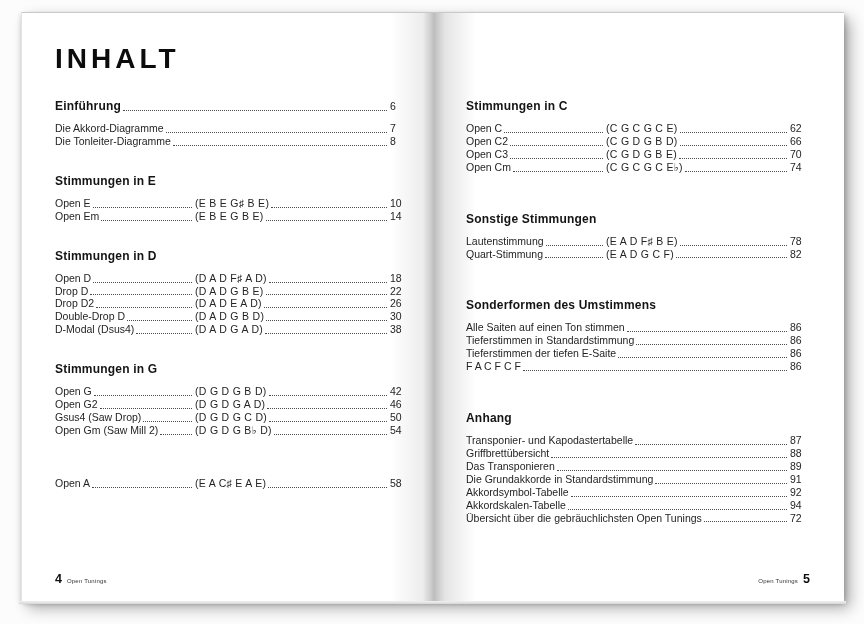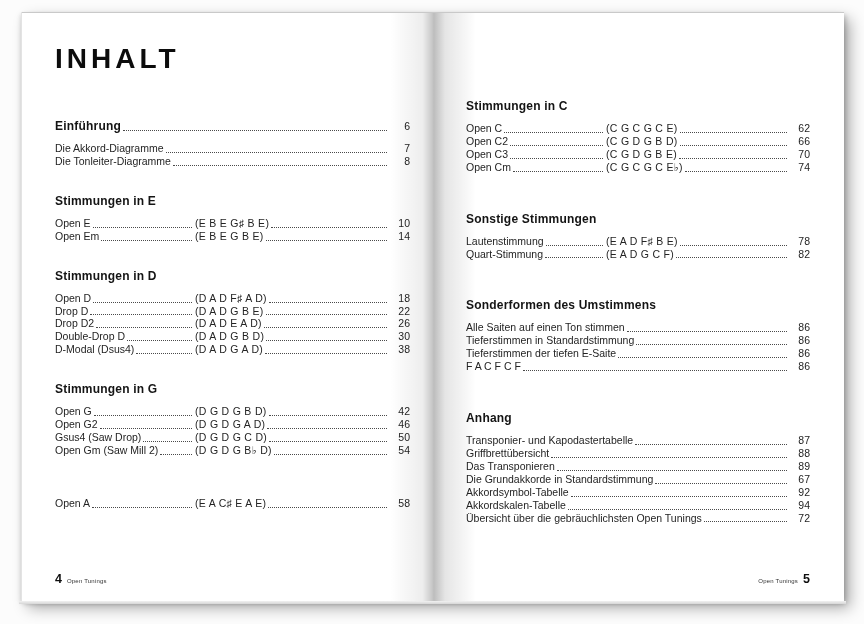--- a/index.html
+++ b/index.html
@@ -23,41 +23,41 @@
   .book::before{ 
     content:"";position:absolute;left:-3px;right:-2px;bottom:-3px;height:3px;
     background:linear-gradient(to bottom,#f1f1f1,#d7d7d7);
   }
   .gutter{
     position:absolute;left:368px;top:0;width:86px;height:100%;pointer-events:none;
     background:linear-gradient(to right,
       rgba(0,0,0,0) 0%, rgba(0,0,0,0.07) 38%, rgba(0,0,0,0.22) 49%,
       rgba(0,0,0,0.26) 51%, rgba(0,0,0,0.10) 64%, rgba(0,0,0,0) 100%);
   }
-  .page{box-sizing:border-box;display:flex;flex-direction:column;gap:20px;}
+  .page{box-sizing:border-box;display:flex;flex-direction:column;}
   .page.left{width:412px;padding:30px 24px 16px 33px;}
   .page.right{width:410px;padding:30px 34px 16px 32px;}
   h1{
     margin:0;font-size:28px;line-height:32px;font-weight:bold;
     letter-spacing:4px;color:#0c0c0c;
   }
   .section{margin-top:26px;}
   .page.left .section:first-child{margin-top:24px;}
   .page.left .section:last-child{margin-top:40px;}
   .page.right .section{margin-top:38px;}
   .page.right .section:first-child{margin-top:56px;}
   .h-row{display:flex;align-items:flex-end;}
   h2{margin:0;font-size:12px;font-weight:bold;color:#141414;letter-spacing:0.2px;}
   .rows{margin-top:9px;}
   .row{display:flex;align-items:flex-end;font-size:10.5px;line-height:12.9px;color:#242424;}
   .lbl-cell{flex:0 0 140px;display:flex;align-items:flex-end;min-width:0;}
   .lbl{flex:0 0 auto;white-space:nowrap;}
   .tuning{flex:0 0 auto;white-space:pre;letter-spacing:0.3px;}
   .dots{flex:1 1 auto;min-width:8px;border-bottom:1px dotted #4a4a4a;margin:0 3px 2px 2px;}
-  .pg{flex:0 0 auto;min-width:20px;text-align:right;}
+  .pg{flex:0 0 auto;min-width:20px;}
   .h-row .pg{font-size:10.5px;font-weight:normal;padding-bottom:1px;}
   .footer{margin-top:auto;display:flex;align-items:flex-end;gap:5px;}
   .footer.fr{justify-content:flex-end;}
   .pnum{font-weight:bold;font-size:12.5px;line-height:12px;color:#0e0e0e;}
   .bname{font-size:6px;color:#333;padding-bottom:1px;letter-spacing:0.2px;}
 </style>
 </head>
 <body style="--paper: #ffffff; --ink: #1a1a1a; --backdrop: #fcfcfc;">
 
 <div class="book">
@@ -335,21 +335,21 @@
               <span class="pg">88</span>
             </div>
             <div class="row">
               <span class="lbl">Das Transponieren</span>
               <span class="dots"></span>
               <span class="pg">89</span>
             </div>
             <div class="row">
               <span class="lbl">Die Grundakkorde in Standardstimmung</span>
               <span class="dots"></span>
-              <span class="pg">67</span>
+              <span class="pg">91</span>
             </div>
             <div class="row">
               <span class="lbl">Akkordsymbol-Tabelle</span>
               <span class="dots"></span>
               <span class="pg">92</span>
             </div>
             <div class="row">
               <span class="lbl">Akkordskalen-Tabelle</span>
               <span class="dots"></span>
               <span class="pg">94</span>

